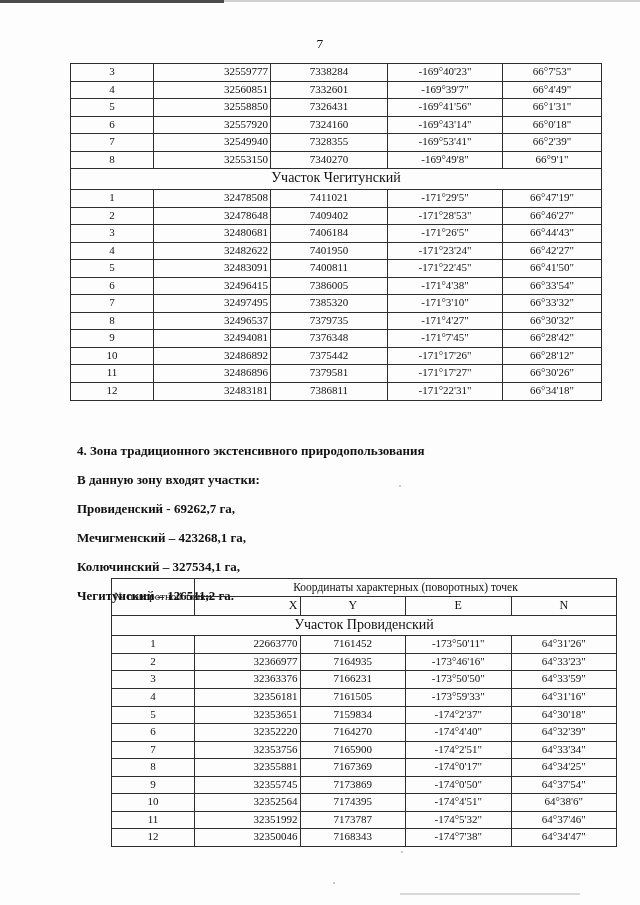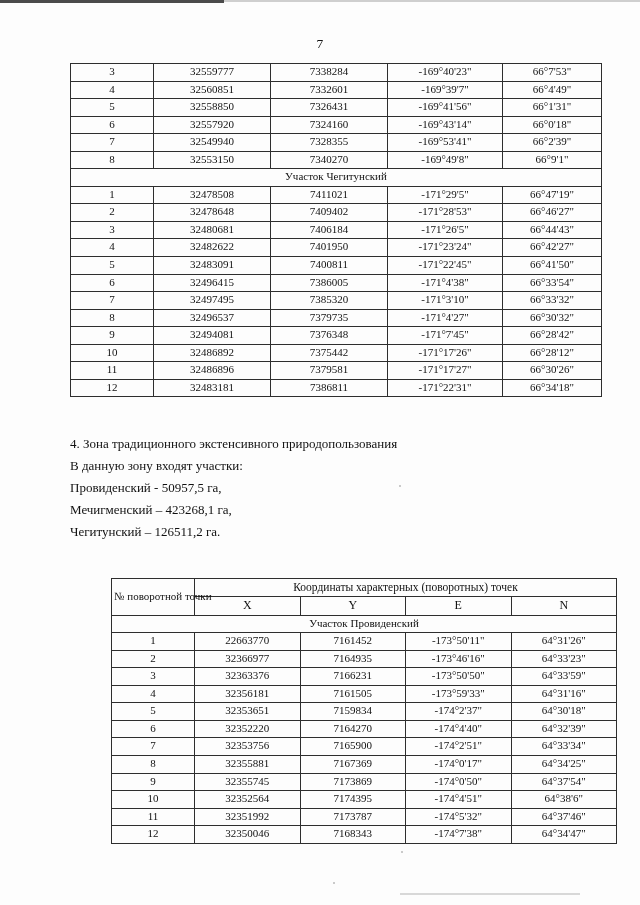--- a/index.html
+++ b/index.html
@@ -62,27 +62,27 @@
   table.coords td, table.coords th {
     border: 1px solid #2e2e2e;
     padding: 2px 2px 3px;
     text-align: center;
     vertical-align: middle;
     font-weight: normal;
     background: transparent;
     white-space: nowrap;
   }
   table.coords td.num { width: 78px; }
-  table.coords td.x   { width: 112px; }
+  table.coords td.x   { width: 112px; text-align: right; }
   table.coords td.y   { width: 112px; }
   table.coords td.e   { width: 110px; }
   table.coords td.n   { width: 94px; }
 
   .section-row td {
-    font-size: 11px;
+    font-size: 14px;
     padding-top: 2px;
     padding-bottom: 3px;
   }
 
   
   .hdr-stub {
     width: 78px;
     font-size: 11px;
     line-height: 1.18;
     padding: 3px 2px;
@@ -101,22 +101,23 @@
   
   .body-text {
     position: absolute;
     left: 69px;
     top: 432px;
     width: 470px;
     font-size: 13px;
     line-height: 1.62;
   }
   .body-text p {
-    margin: 1px;
+    margin: 8px;
     white-space: nowrap;
+    font-weight: bold;
   }
   
   #table-two { top: 578px; margin-left: 41px; }
 
   
   .speck {
     position: absolute;
     background: #b9b9b9;
     border-radius: 50%;
   }
@@ -270,22 +271,23 @@
           <td class="y">7386811</td>
           <td class="e">-171°22'31"</td>
           <td class="n">66°34'18"</td>
         </tr>
       </tbody>
   </table>
 
   <div class="body-text" id="body-text">
       <p>4. Зона традиционного экстенсивного природопользования</p>
       <p>В данную зону входят участки:</p>
-      <p>Провиденский - 50957,5 га,</p>
+      <p>Провиденский - 69262,7 га,</p>
       <p>Мечигменский – 423268,1 га,</p>
+      <p>Колючинский – 327534,1 га,</p>
       <p>Чегитунский – 126511,2 га.</p>
     </div>
 
   <table class="coords" id="table-two">
     <tbody id="table-two-body">
         <tr>
           <td class="hdr-stub" rowspan="2">№ поворотной точки</td>
           <td class="hdr-span" colspan="4">Координаты характерных (поворотных) точек</td>
         </tr>
         <tr>

